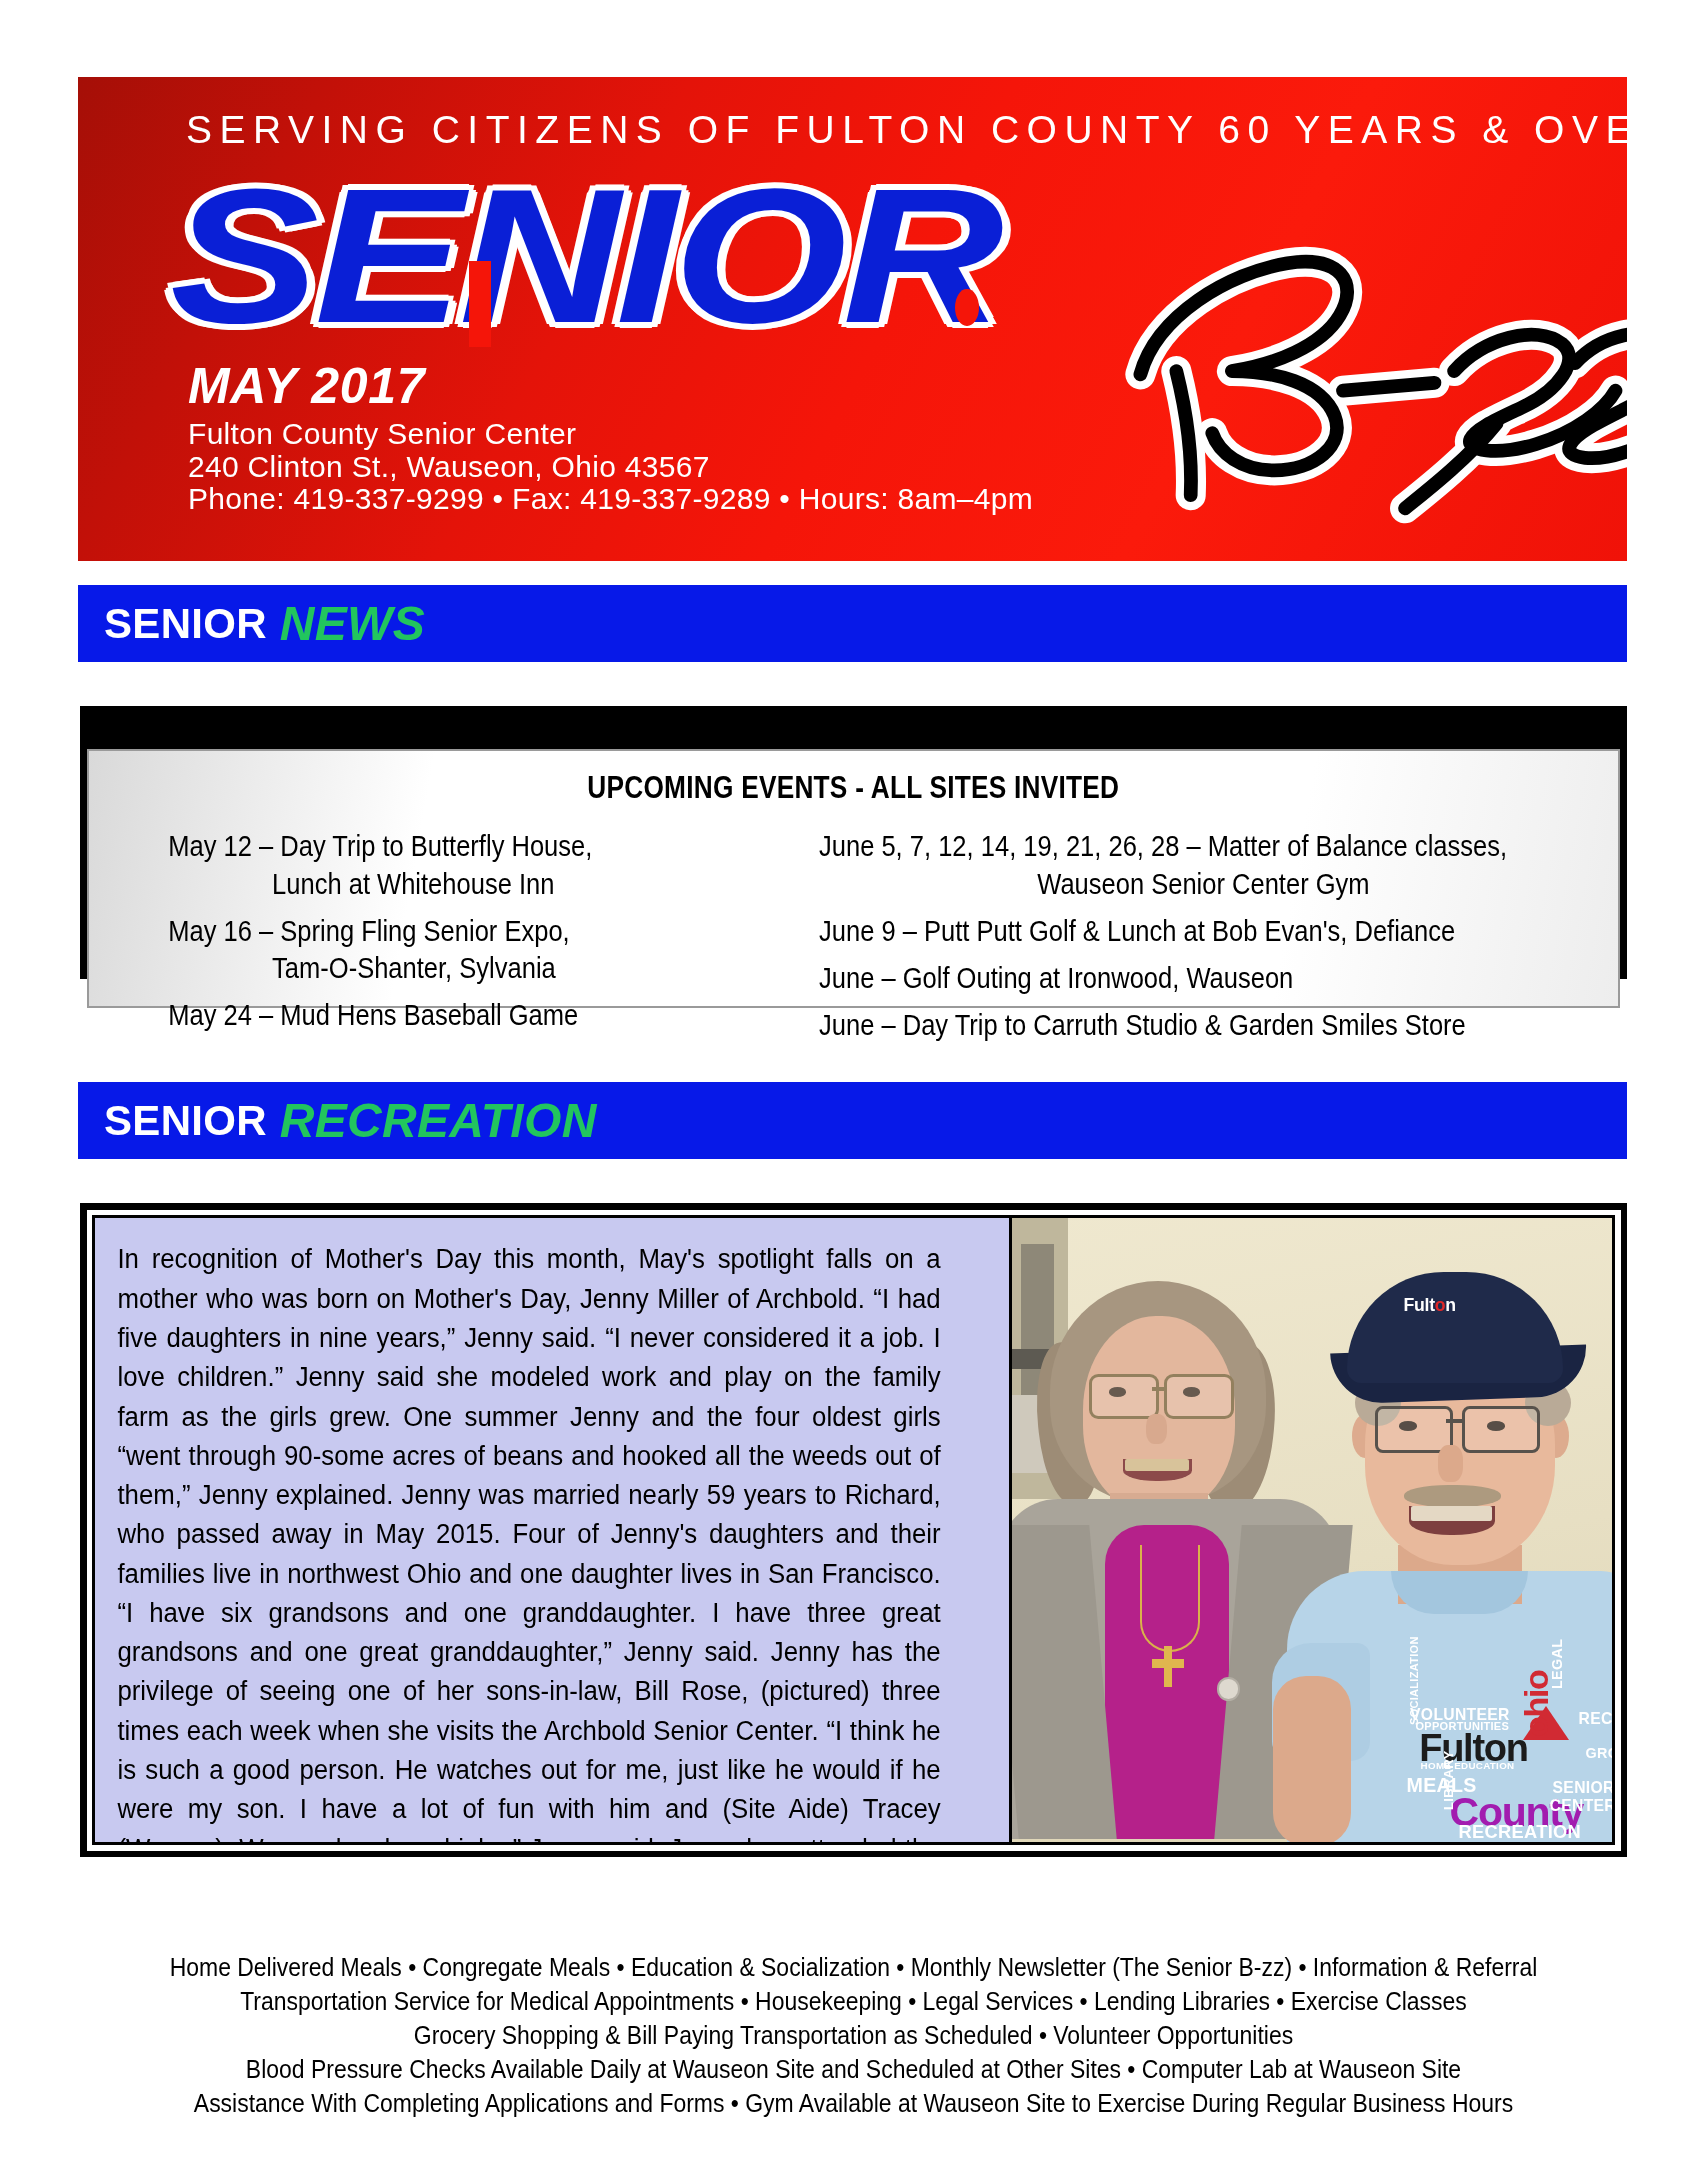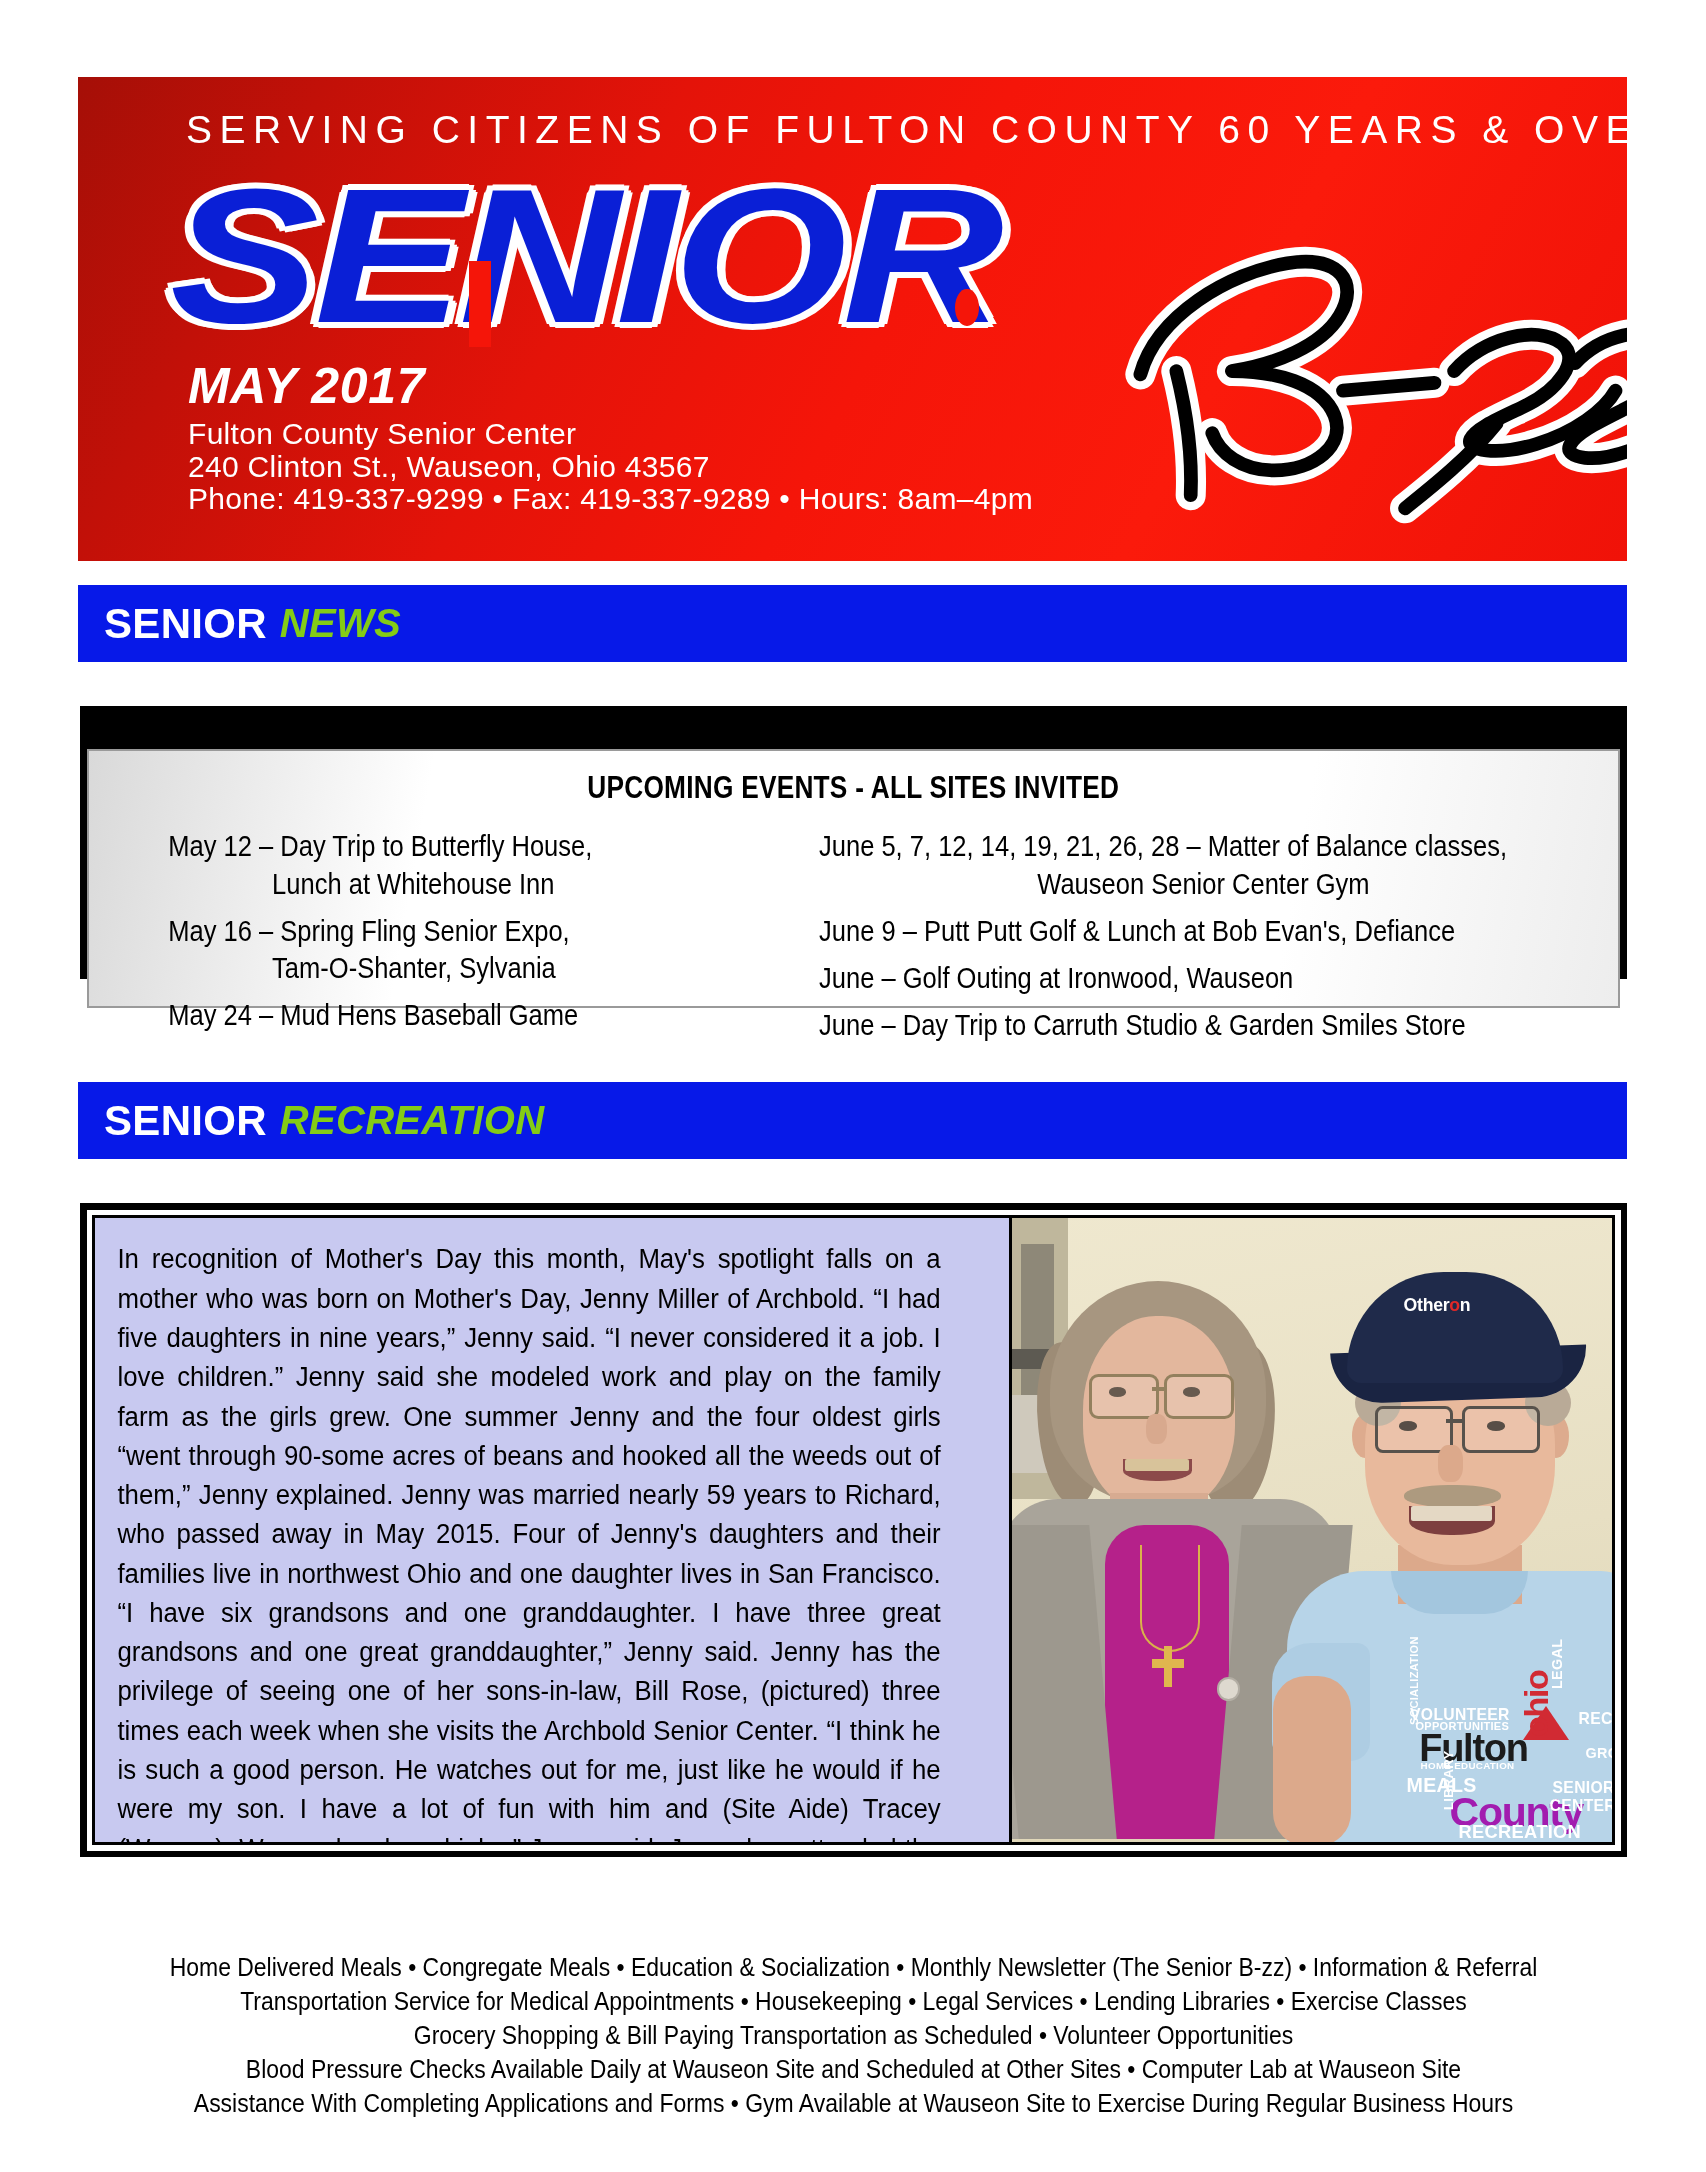--- a/index.html
+++ b/index.html
@@ -62,22 +62,22 @@
   .secbar{
     position:absolute;left:78px;width:1549px;height:77px;
     background:#0719e8;
     display:flex;align-items:center;
   }
   .secbar .lbl{
     margin-left:26px;font-size:42px;font-weight:bold;color:#ffffff;
     letter-spacing:0.3px;white-space:nowrap;
   }
   .secbar .lbl2{
-    margin-left:13px;font-size:40px;font-weight:bold;font-style:italic;
-    color:#84cc16;letter-spacing:0.3px;white-space:nowrap;
+    margin-left:13px;font-size:48px;font-weight:bold;font-style:italic;
+    color:#22c55e;letter-spacing:0.3px;white-space:nowrap;
   }
   #bar-news{top:585px;}
   #bar-spot{top:1082px;}
 
   
   .events-box{
     position:absolute;left:80px;top:706px;width:1547px;height:273px;
     background:#000;padding:7.2px;box-sizing:border-box;
   }
   .events-inner{
@@ -358,21 +358,21 @@
           <div class="m-arm"></div>
           <div class="m-neck"></div>
           <div class="m-collar"></div>
           <div class="m-ear-l"></div>
           <div class="m-ear-r"></div>
           <div class="m-face"></div>
           <div class="m-hair-l"></div>
           <div class="m-hair-r"></div>
           <div class="m-brim"></div>
           <div class="m-cap"></div>
-          <div class="m-caplogo"><span>Other</span><span class="acc">o</span><span>n</span></div>
+          <div class="m-caplogo"><span>Fult</span><span class="acc">o</span><span>n</span></div>
           <div class="m-eye-l"></div>
           <div class="m-eye-r"></div>
           <div class="m-glass-l"></div>
           <div class="m-glass-r"></div>
           <div class="m-bridge"></div>
           <div class="m-nose"></div>
           <div class="m-stache"></div>
           <div class="m-mouth">
             <div class="m-teeth"></div>
           </div>

